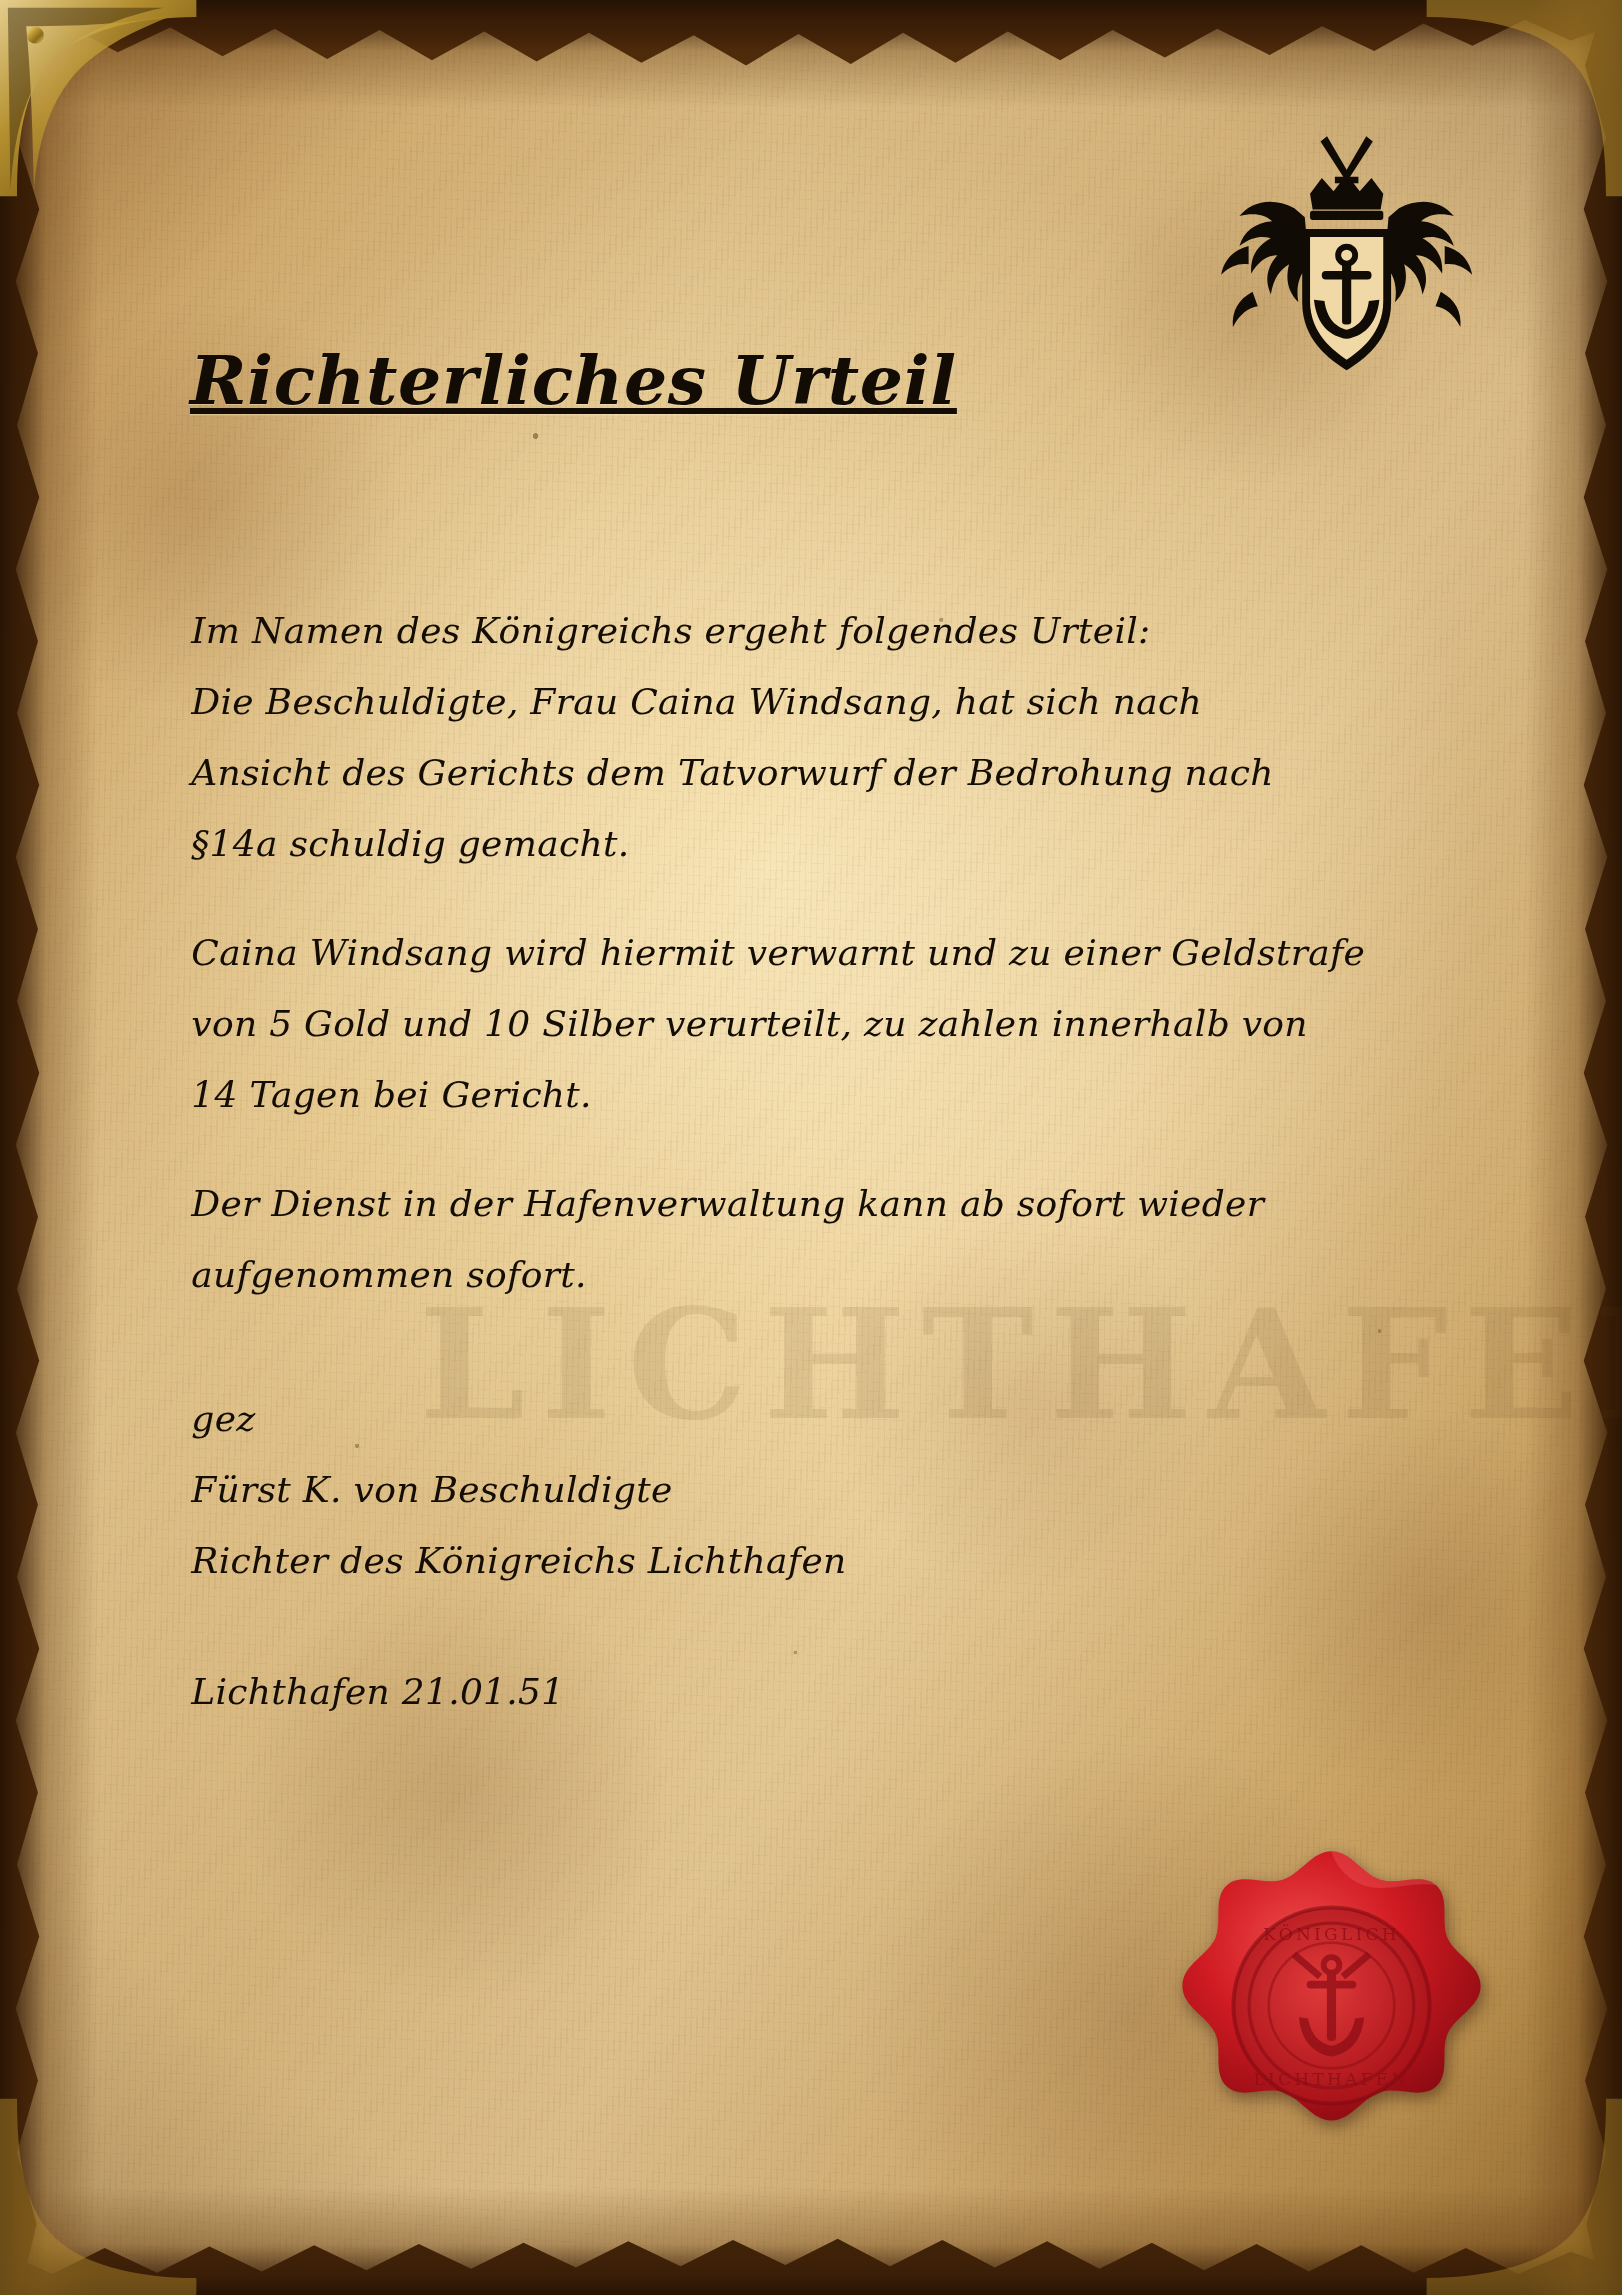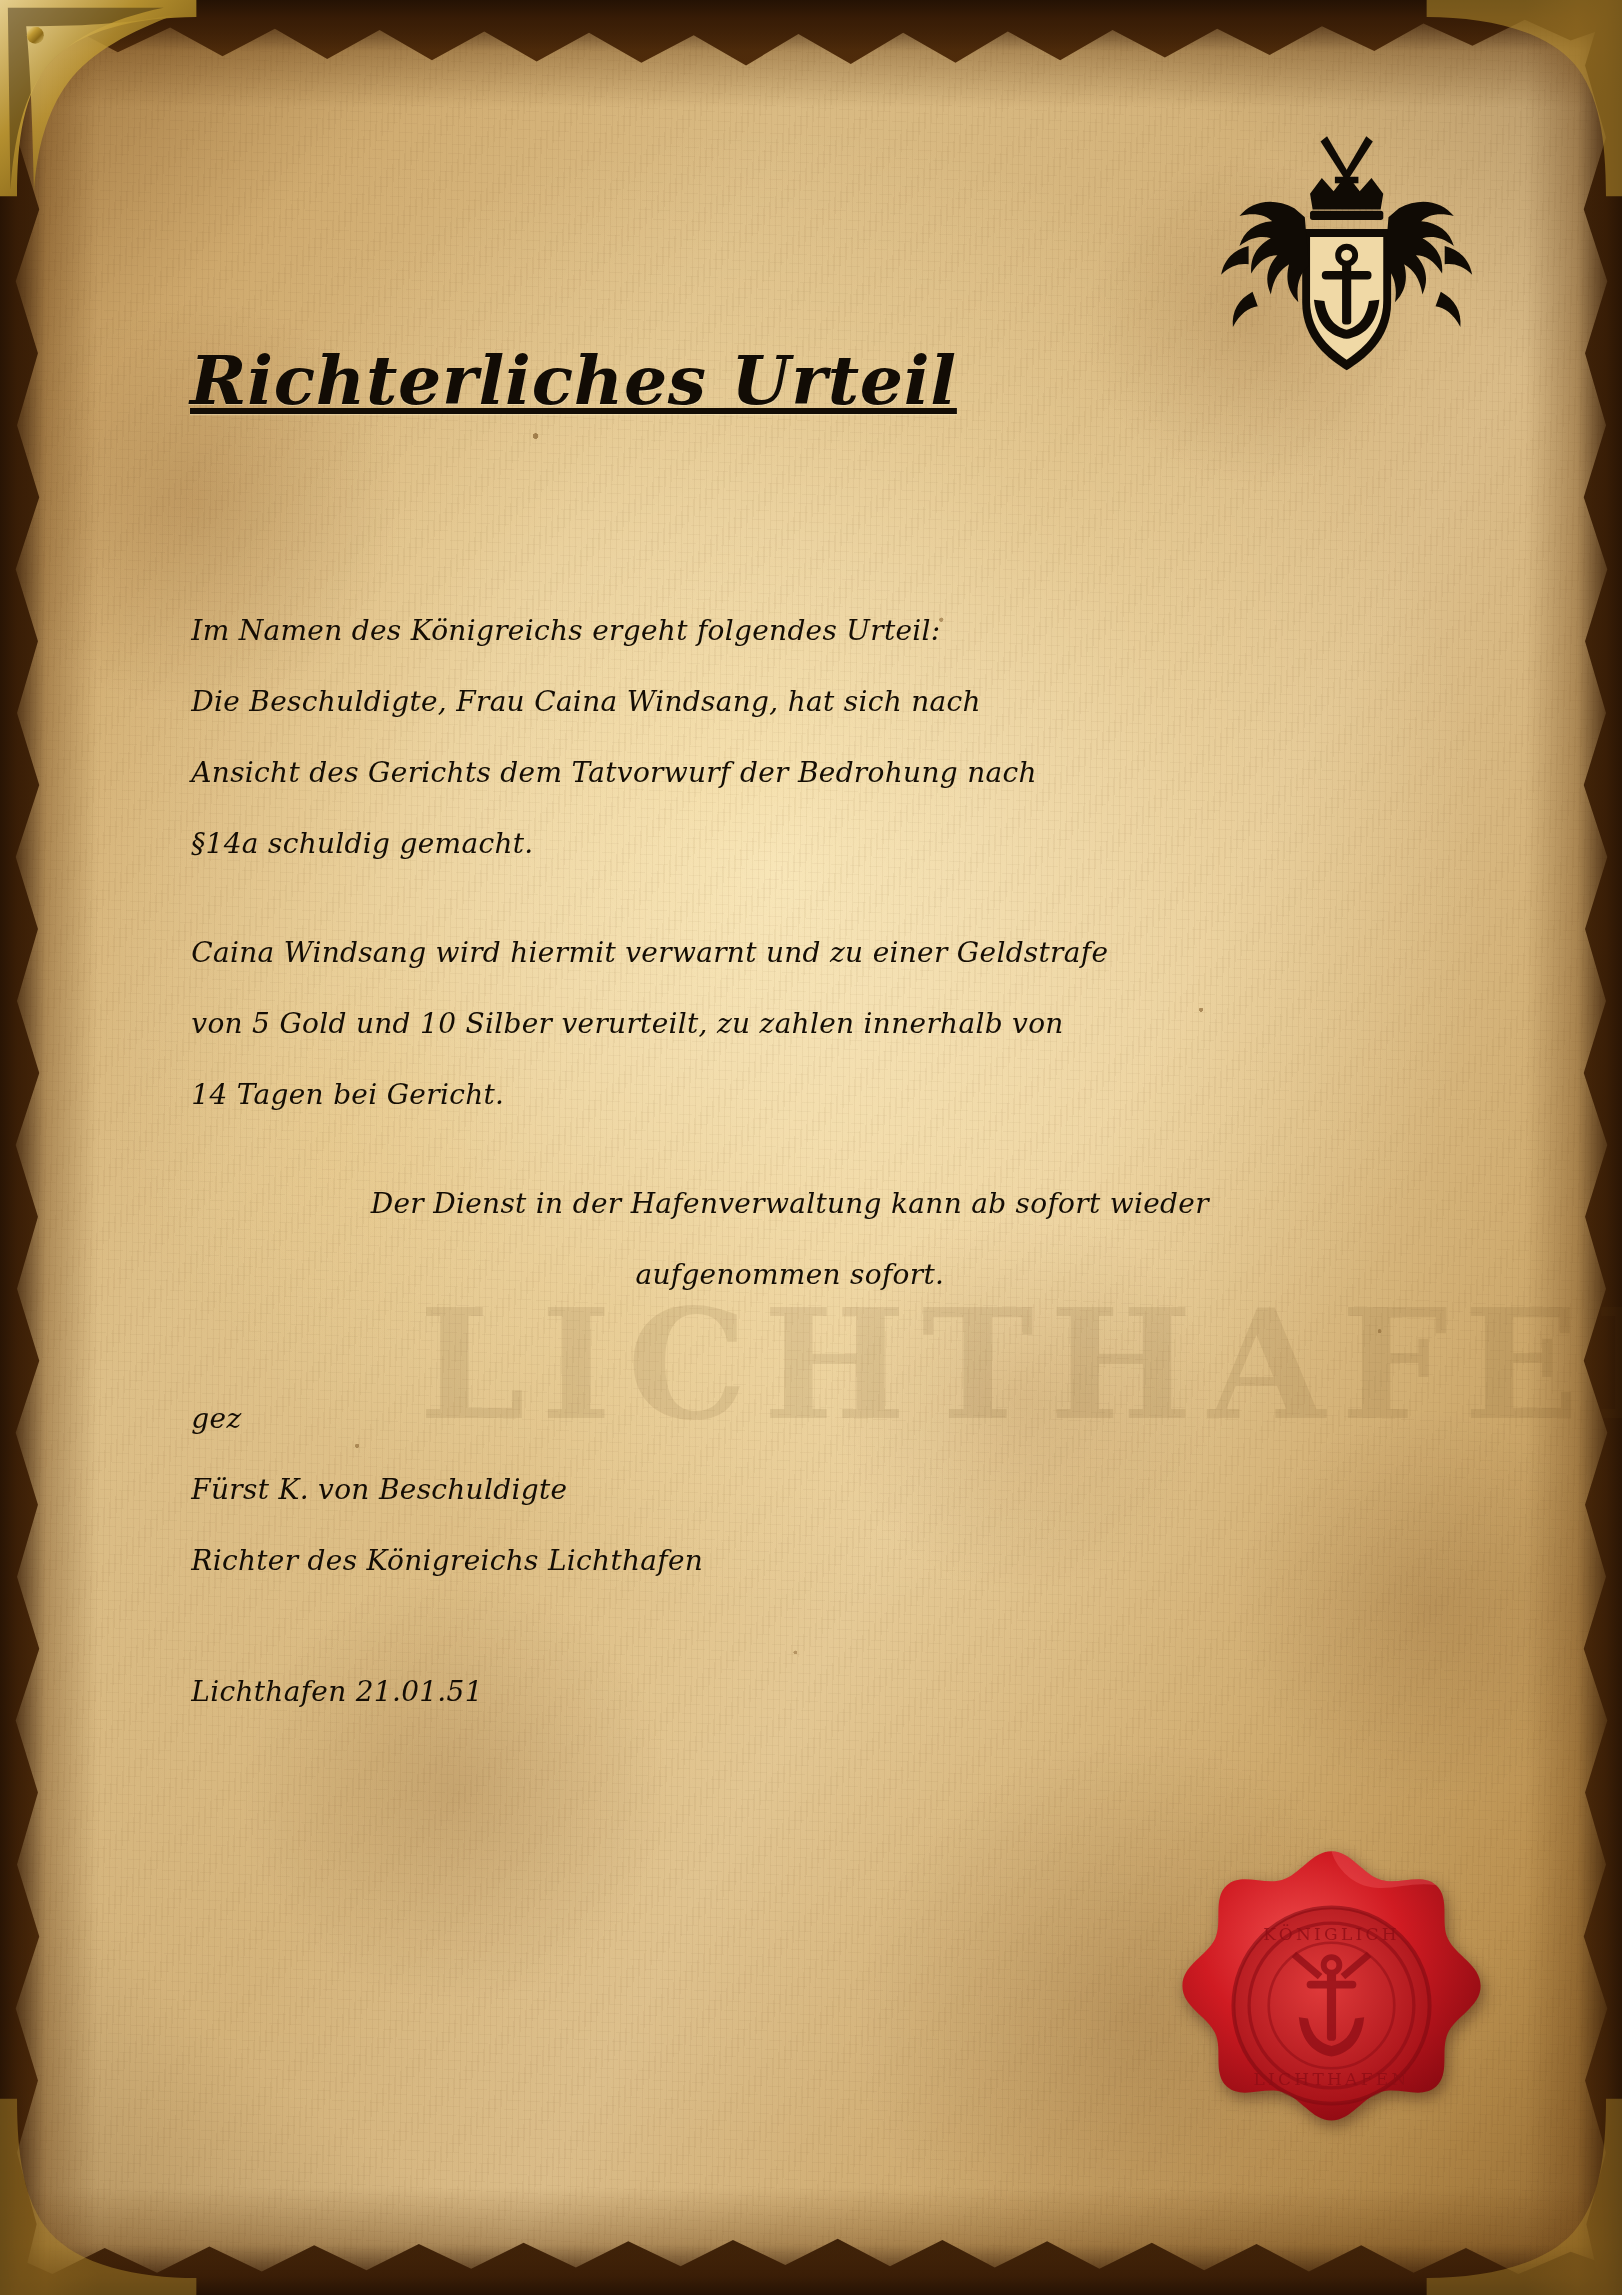--- a/index.html
+++ b/index.html
@@ -116,26 +116,26 @@
   }
 
   .body-text {
     position: absolute;
     left: 1.3px;
     top: 595px;
     width: 1197px;
     color: #140d04;
     font-family: "DejaVu Serif", serif;
     font-style: italic;
-    font-size: 28px;
+    font-size: 36px;
     line-height: 71px;
     letter-spacing: 0.3px;
   }
   .para { margin: 0 0 38px 0; }
-  .para.tight { margin-bottom: 0; text-align: center; }
+  .para.tight { margin-bottom: 0; }
   .para .ln { display: block; white-space: nowrap; }
 
   .sign-block {
     margin-top: 73px;
   }
   .sign-block .ln { display: block; white-space: nowrap; }
 
   .place-date {
     margin-top: 60px;
   }

